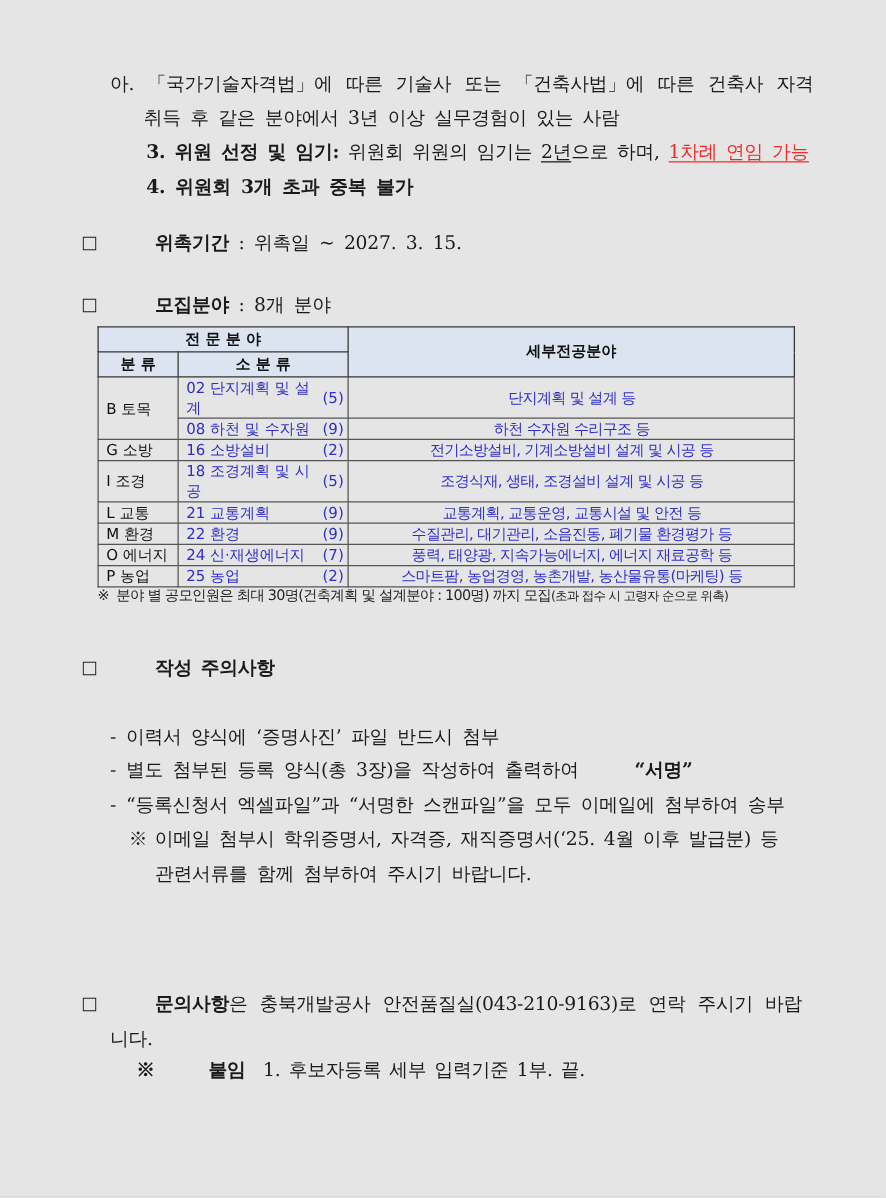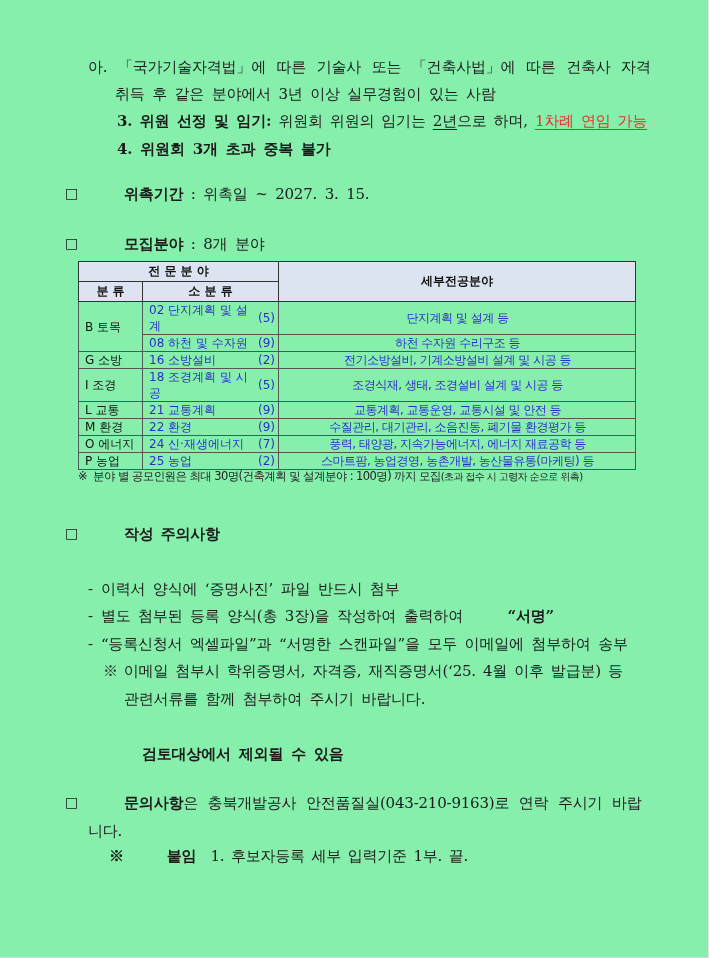--- a/index.html
+++ b/index.html
@@ -9,21 +9,21 @@
   }
   html,body{margin:0;padding:0;}
   body{
     width:709px;height:958px;background:#ffffff;position:relative;
     font-family:"DejaVu Serif","Liberation Serif",serif;color:#1a1a1a;
     overflow:hidden;
   }
   .page{
     position:absolute;left:0;top:0;width:708px;height:957px;
     border-right:1px solid #e4e4e4;border-bottom:1px solid #d9d9d9;
-    background:#86efac;
+    background:#e5e5e5;
   }
   .tline{
     position:absolute;white-space:nowrap;font-size:15px;line-height:20px;
     word-spacing:2px;letter-spacing:-0.2px;
   }
   .bold{font-weight:bold;margin-left:37px;}
   .small{font-size:11px;}
   .u{text-decoration:underline;text-underline-offset:3px;}
   .red{color:var(--red);text-decoration:underline;text-underline-offset:3px;}
   .bullet{display:inline-block;margin-right:9px;font-size:14px;transform:translateY(-1px);}
@@ -188,21 +188,20 @@
 
   <div class="tline" style="left:88px;top:606px;word-spacing:3px"><span class="dash">-</span><span>별도 첨부된 등록 양식(총 3장)을 작성하여 출력하여</span> <span class="bold">“서명”</span></div>
 
   <div class="tline" style="left:88px;top:634px;word-spacing:3px"><span class="dash">-</span><span>“등록신청서 엑셀파일”과 “서명한 스캔파일”을 모두 이메일에 첨부하여 송부</span></div>
 
   <div class="tline" style="left:103px;top:661px;word-spacing:2.5px"><span class="mark">※</span><span>이메일 첨부시 학위증명서, 자격증, 재직증명서(‘25. 4월 이후 발급분) 등</span></div>
 
   <div class="tline" style="left:124px;top:689px;word-spacing:3px">관련서류를 함께 첨부하여 주시기 바랍니다.</div>
 
 
-  <div class="tline bold" style="left:105px;top:744px;word-spacing:3px">검토대상에서 제외될 수 있음</div>
 
   <div class="tline" style="left:65px;top:793px;word-spacing:5px"><span class="bullet">□</span><span class="bold">문의사항</span><span>은 충북개발공사 안전품질실(043-210-9163)로 연락 주시기 바랍</span></div>
 
   <div class="tline" style="left:88px;top:821px">니다.</div>
 
   <div class="tline" style="left:72px;top:846px;word-spacing:2px"><span class="bold mark">※</span><span class="bold">붙임</span><span class="gap-left">1. 후보자등록 세부 입력기준  1부.  끝.</span></div>
 
 </div>
 
 </body></html>

